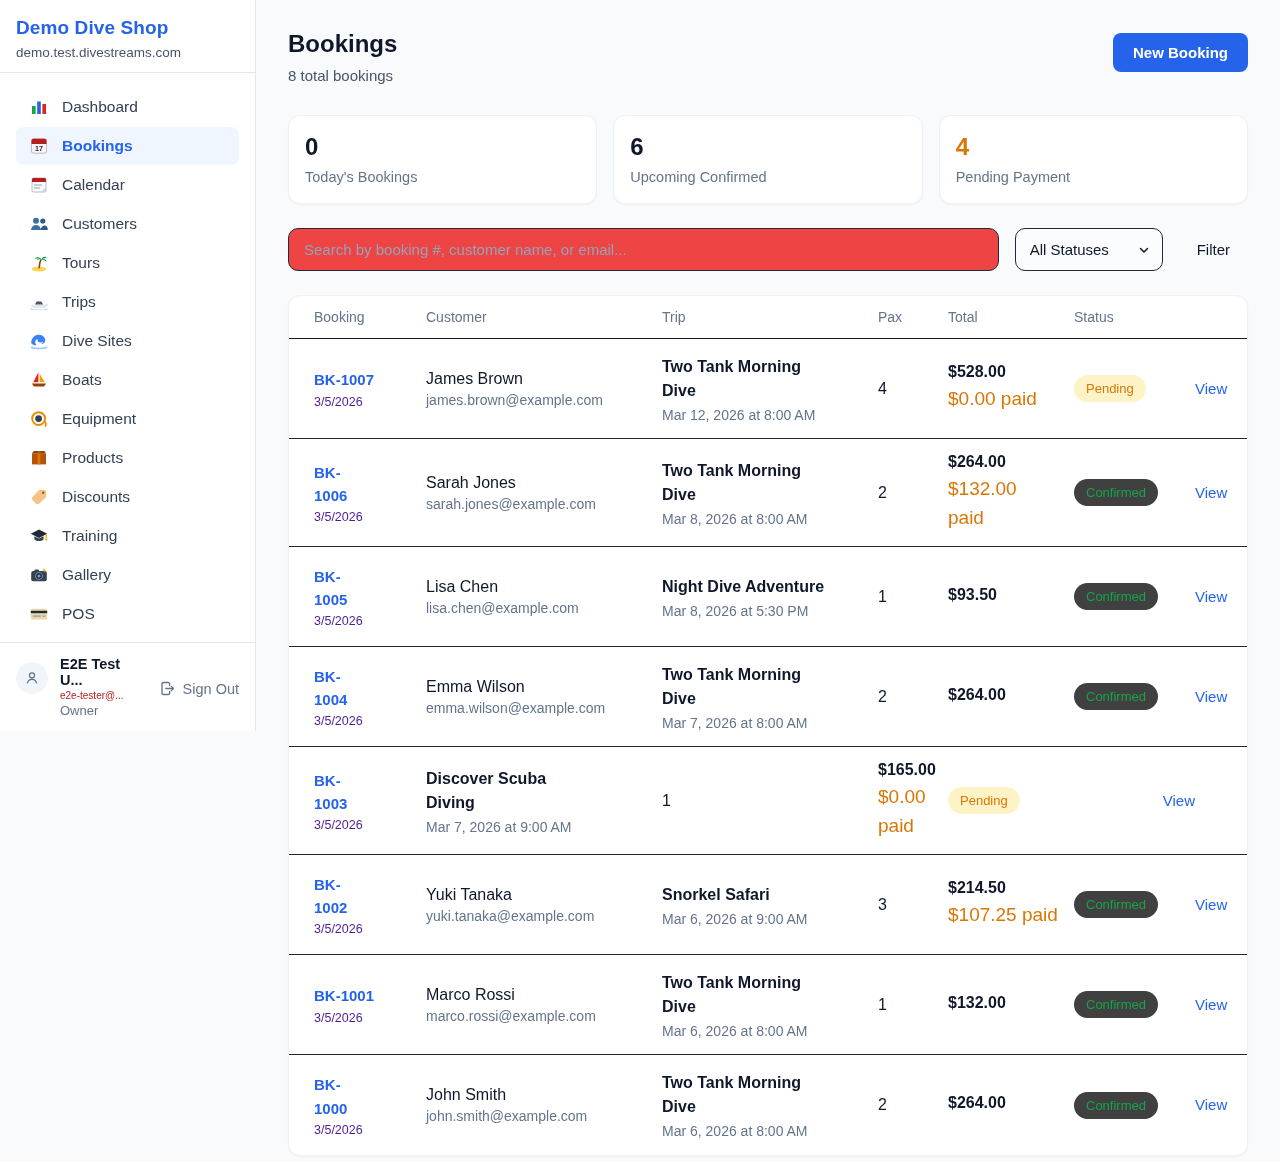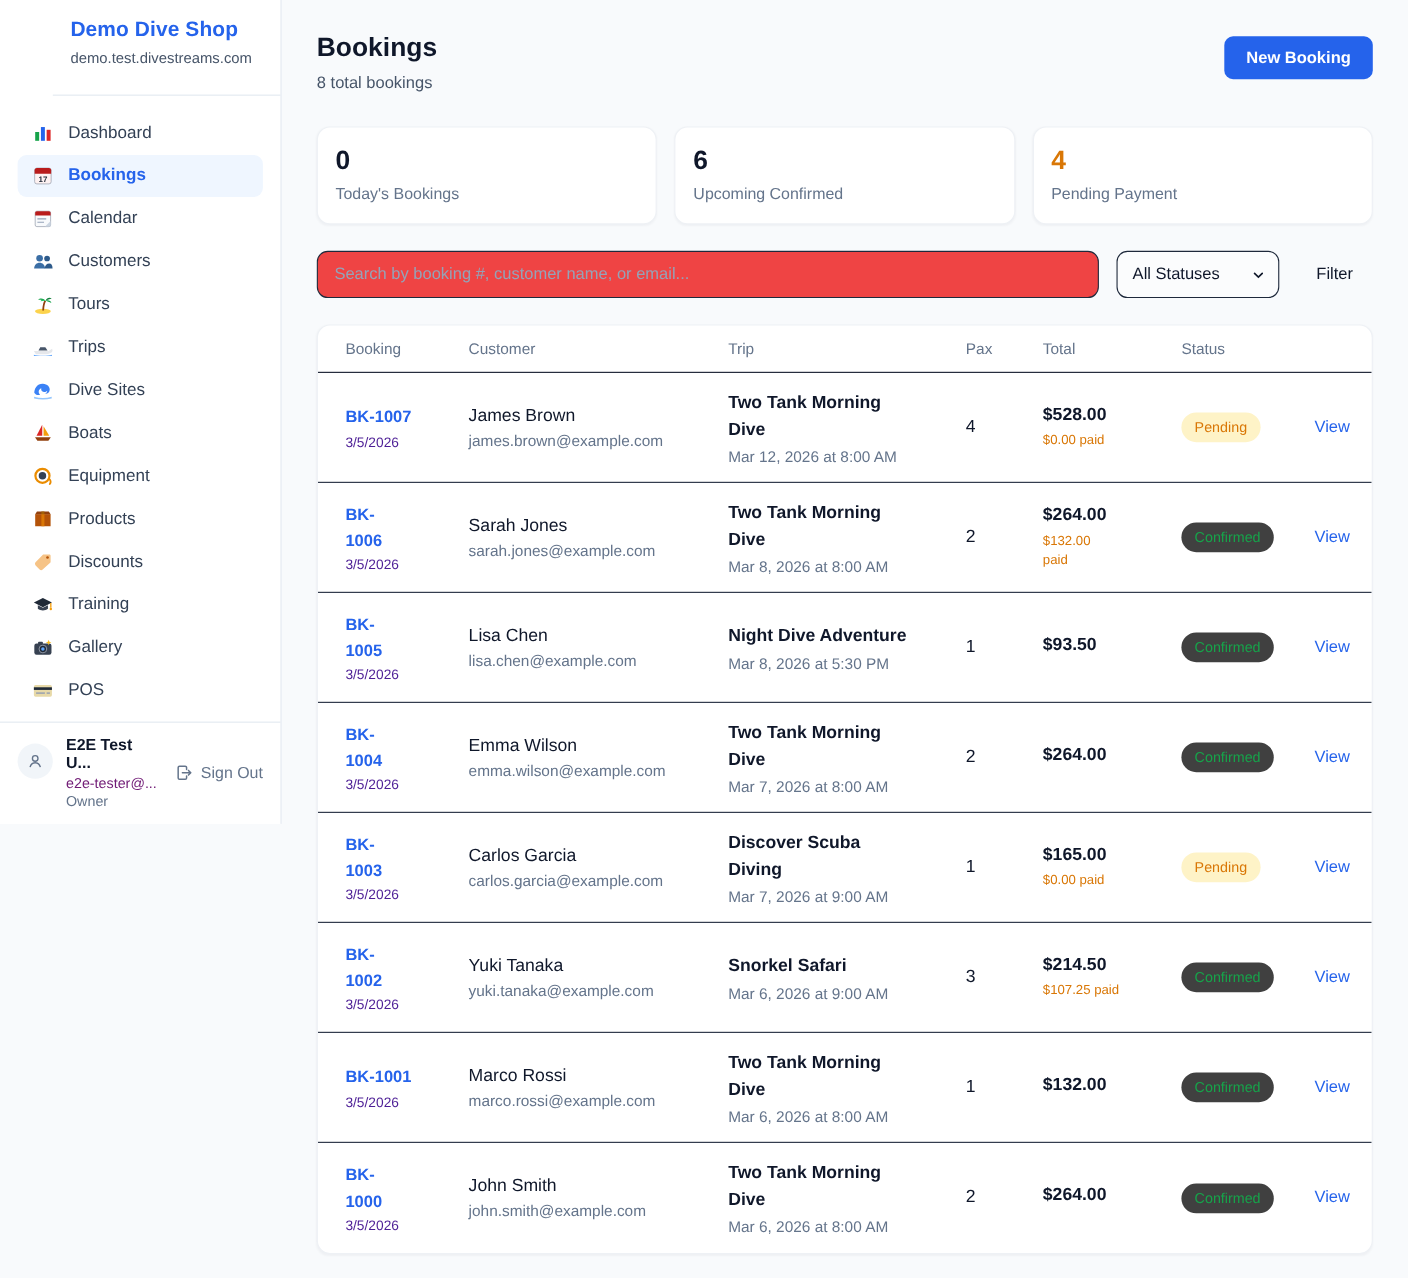--- a/index.html
+++ b/index.html
@@ -9,21 +9,21 @@
     background:#f8fafc;
     color:#0f172a;
     position:relative;
   }
   
   .sidebar {
     position:absolute; left:0; top:0; width:256px;
     background:#ffffff; border-right:1px solid #e2e8f0;
     padding-bottom:0;
   }
-  .shop-header { padding:17px 16px 26px; border-bottom:1px solid #e2e8f0;margin-left:48px; }
+  .shop-header { padding:17px 16px 12px; border-bottom:1px solid #e2e8f0; }
   .shop-name { color:#2563eb; font-size:19px; font-weight:800; letter-spacing:.1px; }
   .shop-domain { color:#475569; font-size:13.5px; margin-top:6px; }
   .nav { padding:14px 0 8px; }
   .nav-item {
     display:flex; align-items:center; gap:13px;
     margin:1px 16px; padding:9px 13px; border-radius:8px;
     font-size:15.5px; color:#334155; cursor:pointer;
   }
   .nav-item.active { background:#eff6ff; color:#2563eb; font-weight:600; }
   .nav-icon { width:20px; height:20px; flex:0 0 20px; display:inline-flex; }
@@ -32,21 +32,21 @@
     border-top:1px solid #e2e8f0; padding:13px 16px;
     display:flex; align-items:flex-start; gap:12px;
   }
   .avatar {
     width:32px; height:32px; border-radius:50%; background:#f1f5f9;
     display:flex; align-items:center; justify-content:center; flex:0 0 32px; margin-top:6px;
   }
   .avatar svg { width:18px; height:18px; }
   .user-meta { flex:1; min-width:0; }
   .user-name { font-size:14.5px; font-weight:700; color:#0f172a; }
-  .user-email { font-size:13px; color:#701a75; margin-top:2px; }
+  .user-email { font-size:10px; color:#b91c1c; margin-top:2px; }
   .user-role { font-size:13px; color:#64748b; margin-top:2px; }
   .signout-btn {
     display:flex; align-items:center; gap:7px; background:none; border:none;
     color:#64748b; font-size:14.5px; font-family:inherit; cursor:pointer; margin-top:24px;
   }
   .signout-btn svg { width:17px; height:17px; }
   
   .main { position:absolute; left:256px; top:0; right:0; padding:30px 32px; }
   .page-header { display:flex; justify-content:space-between; align-items:flex-start; }
   .page-title { font-size:24px; font-weight:800; color:#0f172a; }
@@ -96,21 +96,21 @@
   .t-row:last-child { border-bottom:none; }
   .pre { white-space:pre-line; }
   .cell-id { font-size:15px; font-weight:700; color:#2563eb; line-height:1.55; cursor:pointer; }
   .cell-date { font-size:12.5px; color:#4c1d95; margin-top:3px; }
   .cust-name { font-size:16px; color:#0f172a; }
   .cust-email { font-size:14px; color:#64748b; margin-top:4px; }
   .trip-name { font-size:16px; font-weight:700; color:#0f172a; line-height:1.5; padding-right:24px; }
   .trip-time { font-size:14px; color:#64748b; margin-top:4px; }
   .cell-pax { font-size:16px; color:#0f172a; }
   .cell-total { font-size:16px; font-weight:700; color:#0f172a; }
-  .cell-paid { font-size:12px; color:#d97706; margin-top:4px; line-height:1.5; }
+  .cell-paid { font-size:19px; color:#d97706; margin-top:4px; line-height:1.5; }
   .badge {
     display:inline-block; font-size:13px; font-weight:500;
     padding:6px 12px; border-radius:999px;
   }
   .badge.pending { color:#d97706; background:#fef3c7; }
   .badge.confirmed { color:#16a34a; background:#404040; }
   .cell-view { text-align:right; }
   .view-link { font-size:15px; color:#2563eb; font-weight:500; cursor:pointer; text-decoration:none; }
 </style>
 </head>
@@ -465,24 +465,20 @@
     </div>
   </div>
 
   <div class="t-row">
     <div>
       <div class="cell-id pre">BK-
 1003</div>
       <div class="cell-date">3/5/2026</div>
     </div>
     <div>
-      <div class="cust-name">Carlos Garcia</div>
-      <div class="cust-email">carlos.garcia@example.com</div>
-    </div>
-    <div>
       <div class="trip-name pre">Discover Scuba
 Diving</div>
       <div class="trip-time">Mar 7, 2026 at 9:00 AM</div>
     </div>
     <div class="cell-pax">1</div>
     <div>
       <div class="cell-total">$165.00</div>
       <div class="cell-paid pre">$0.00 paid</div>
     </div>
     <div>

